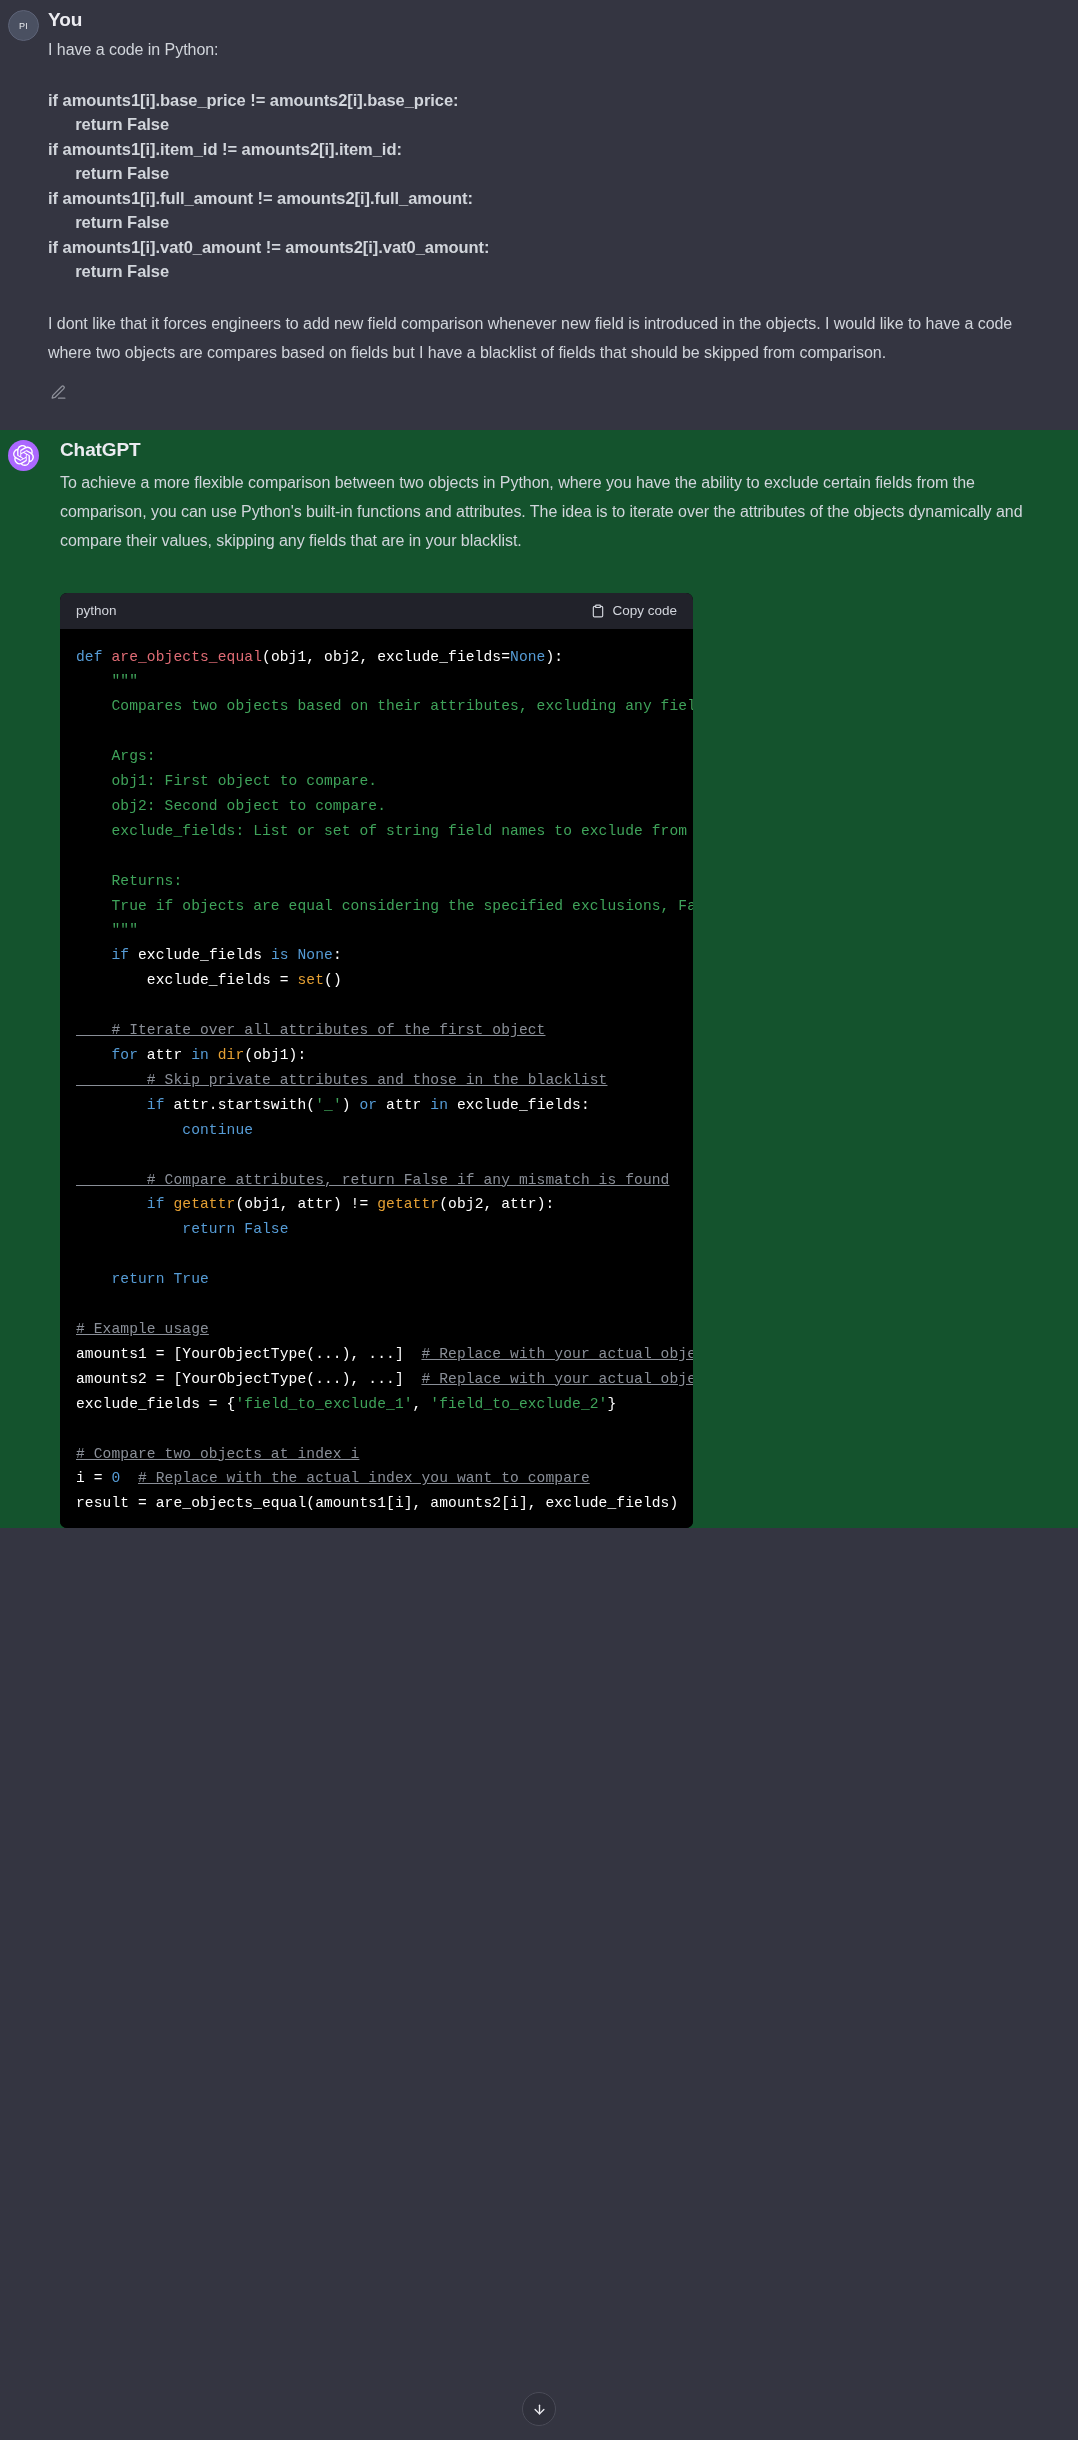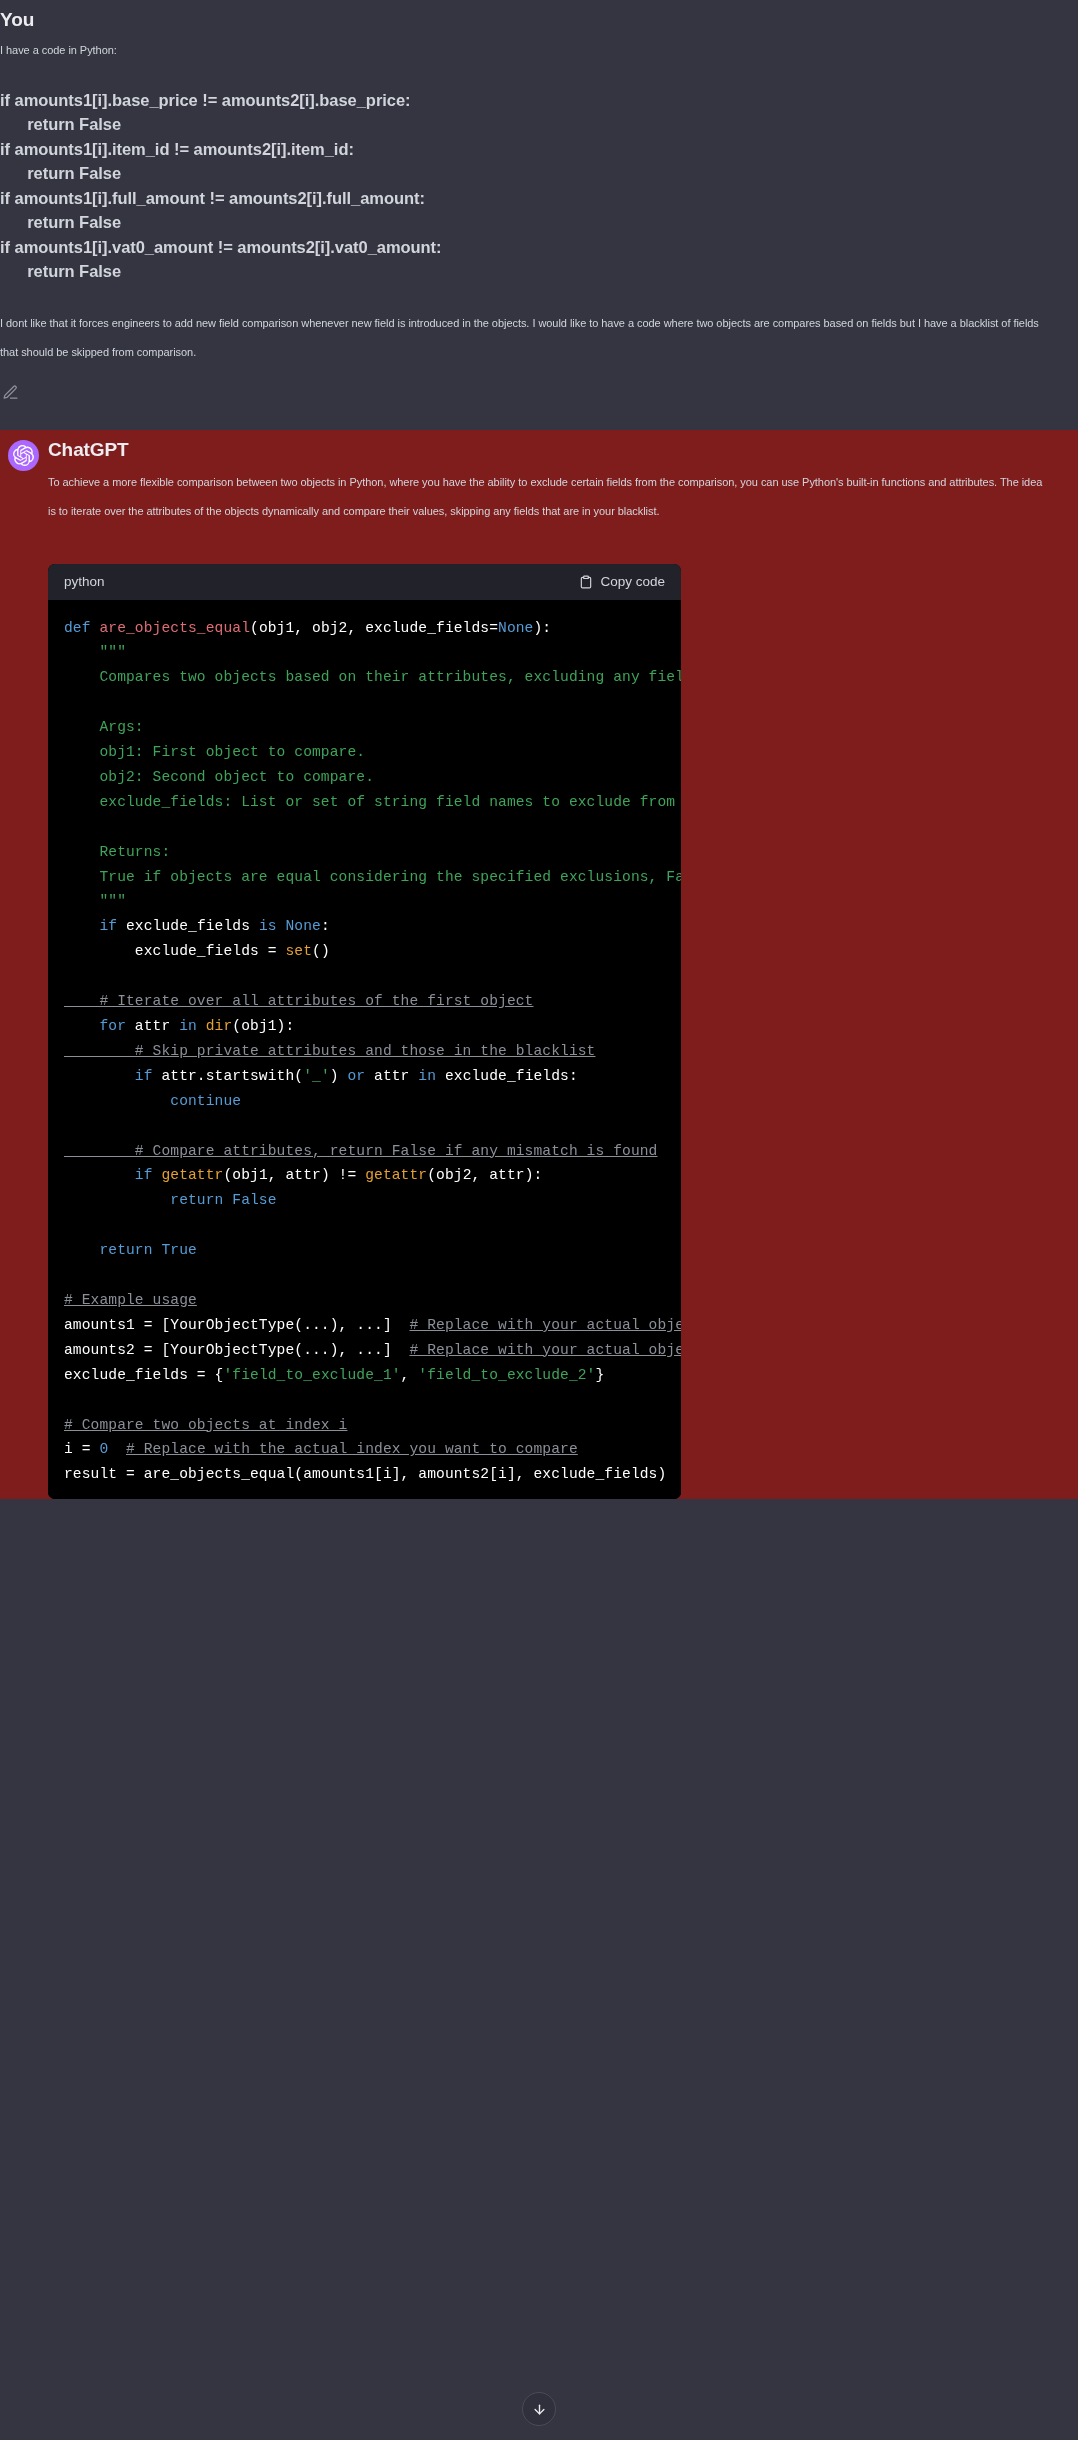--- a/index.html
+++ b/index.html
@@ -20,21 +20,21 @@
     padding: 0;
   }
 
   
   .message {
     display: flex;
     padding: 0;
     position: relative;
   }
   .msg-user   { background: #343541; }
-  .msg-assist { background: #7f1d1d; }
+  .msg-assist { background: #14532d; gap: 12px; }
 
   .avatar-col {
     width: 48px;
     flex: 0 0 48px;
     padding-top: 10px;
     padding-left: 8px;
   }
   .avatar {
     width: 31px;
     height: 31px;
@@ -66,21 +66,21 @@
   .author {
     font-size: 19px;
     font-weight: bold;
     color: #ececf1;
     line-height: 23px;
     margin-bottom: 7px;
     letter-spacing: -0.1px;
   }
 
   .para {
-    font-size: 11px;
+    font-size: 16px;
     line-height: 29px;
     color: #d1d5db;
     white-space: pre-wrap;
     letter-spacing: -0.05px;
   }
   .para.tight { line-height: 24.5px; }
   .spacer-lg { height: 25px; }
   .spacer-md { height: 18px; }
 
   
@@ -184,20 +184,23 @@
     z-index: 20;
   }
   .scroll-down svg { width: 15px; height: 15px; display: block; }
 </style>
 </head>
 <body>
 
 <div class="conversation">
 
   <div class="message msg-user">
+    <div class="avatar-col">
+      <div class="avatar avatar-user">PI</div>
+    </div>
     <div class="content-col">
       <div class="author">You</div>
       <div class="para tight">I have a code in Python:</div>
       <div class="spacer-lg"></div>
       <div class="user-code-block">if amounts1[i].base_price != amounts2[i].base_price:
       return False
 if amounts1[i].item_id != amounts2[i].item_id:
       return False
 if amounts1[i].full_amount != amounts2[i].full_amount:
       return False

